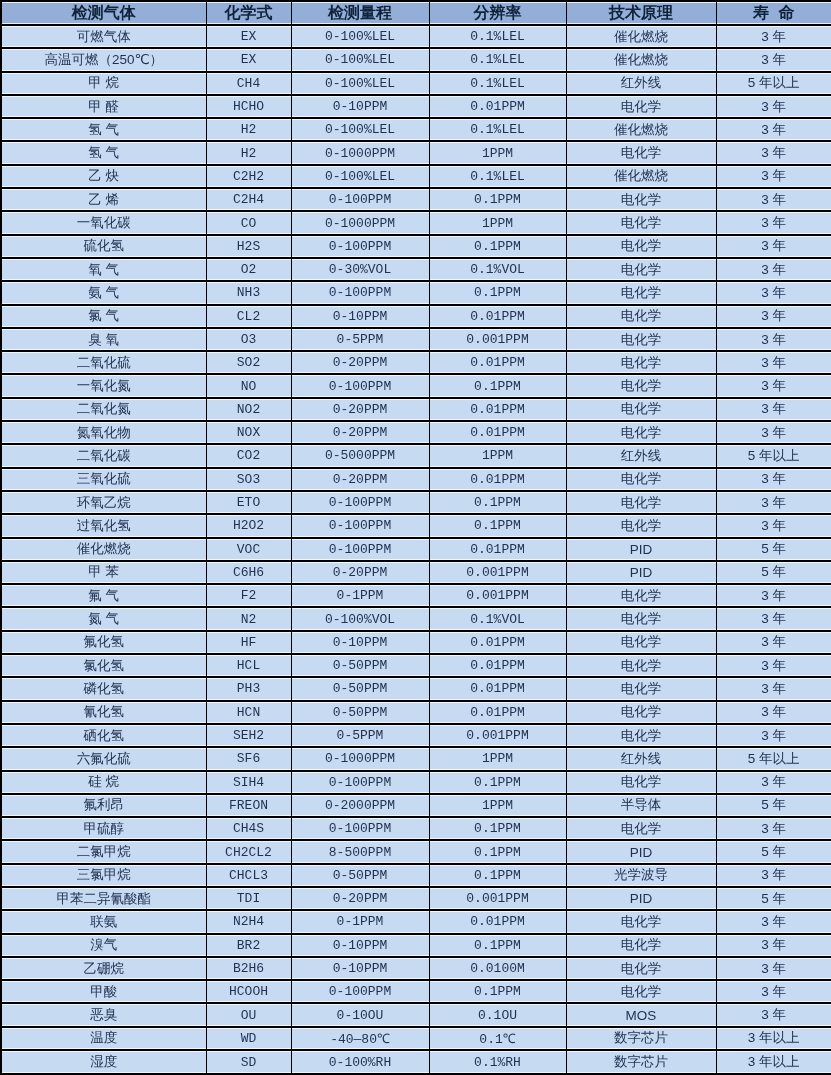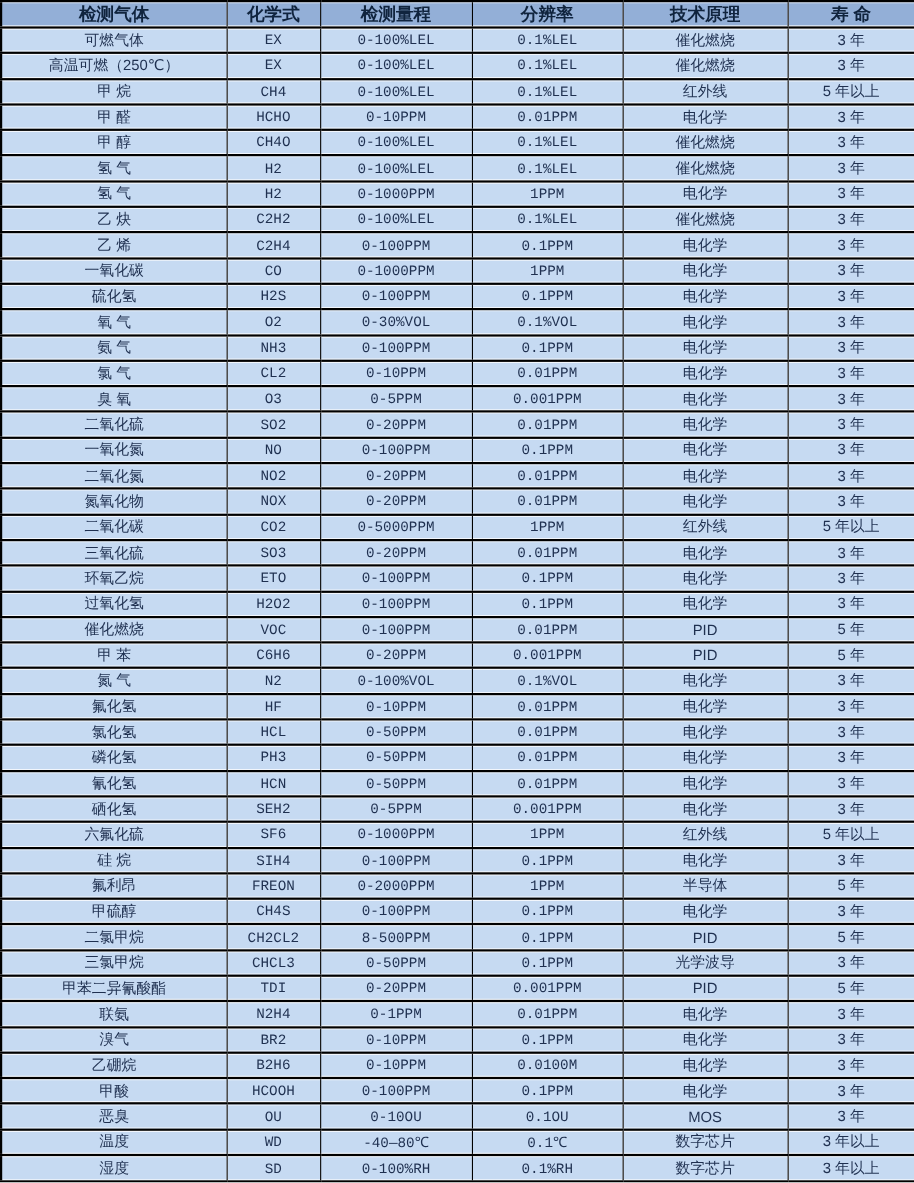--- a/index.html
+++ b/index.html
@@ -35,21 +35,21 @@
     padding: 0;
     overflow: hidden;
     white-space: nowrap;
   }
   thead th {
     background: #93AFD7;
     color: #10243E;
     font-size: 16px;
     font-weight: bold;
     height: 22px;
-    font-family: Liberation Sans, sans-serif;
+    font-family: Liberation Mono, monospace;
     box-shadow: inset 0 1px 0 #e8eef8, inset 0 -1px 0 #e8eef8;
   }
   tbody td {
     background: #C6DAF2;
     color: #1F3050;
     font-size: 13px;
     height: 19px;
     font-family: "Liberation Mono", "DejaVu Sans Mono", monospace;
     box-shadow: inset 0 1px 0 #f2f6fc, inset 0 -1px 0 #f2f6fc;
   }
@@ -107,28 +107,20 @@
       </tr>
       <tr>
         <td class="cjk">甲 醛</td>
         <td>HCHO</td>
         <td>0-10PPM</td>
         <td>0.01PPM</td>
         <td class="cjk">电化学</td>
         <td class="cjk">3 年</td>
       </tr>
       <tr>
-        <td class="cjk">甲 醇</td>
-        <td>CH4O</td>
-        <td>0-100%LEL</td>
-        <td>0.1%LEL</td>
-        <td class="cjk">催化燃烧</td>
-        <td class="cjk">3 年</td>
-      </tr>
-      <tr>
         <td class="cjk">氢 气</td>
         <td>H2</td>
         <td>0-100%LEL</td>
         <td>0.1%LEL</td>
         <td class="cjk">催化燃烧</td>
         <td class="cjk">3 年</td>
       </tr>
       <tr>
         <td class="cjk">氢 气</td>
         <td>H2</td>
@@ -275,20 +267,28 @@
       </tr>
       <tr>
         <td class="cjk">甲 苯</td>
         <td>C6H6</td>
         <td>0-20PPM</td>
         <td>0.001PPM</td>
         <td class="cjk">PID</td>
         <td class="cjk">5 年</td>
       </tr>
       <tr>
+        <td class="cjk">氟 气</td>
+        <td>F2</td>
+        <td>0-1PPM</td>
+        <td>0.001PPM</td>
+        <td class="cjk">电化学</td>
+        <td class="cjk">3 年</td>
+      </tr>
+      <tr>
         <td class="cjk">氮 气</td>
         <td>N2</td>
         <td>0-100%VOL</td>
         <td>0.1%VOL</td>
         <td class="cjk">电化学</td>
         <td class="cjk">3 年</td>
       </tr>
       <tr>
         <td class="cjk">氟化氢</td>
         <td>HF</td>

